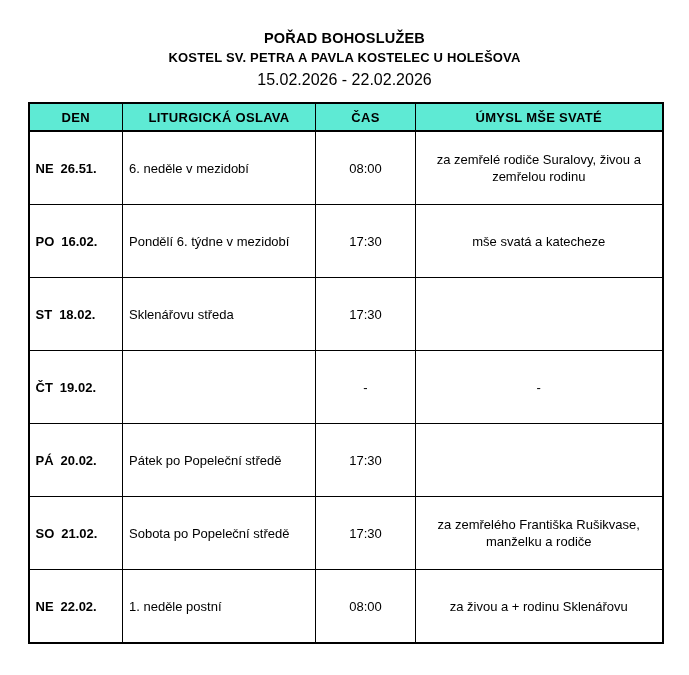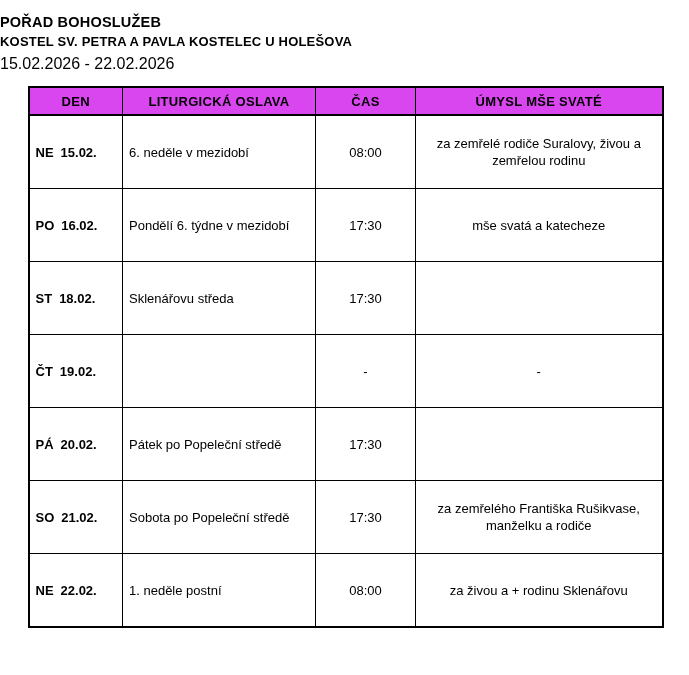--- a/index.html
+++ b/index.html
@@ -9,21 +9,22 @@
   }
   body {
     width: 689px;
     height: 675px;
     font-family: "Liberation Sans", sans-serif;
     color: #000000;
     position: relative;
     overflow: hidden;
   }
   .header {
-    padding-top: 12px;
+    text-align: center;
+    padding-top: 28px;
   }
   .header .line1 {
     font-size: 14.5px;
     font-weight: bold;
     letter-spacing: 0.2px;
     line-height: 20px;
   }
   .header .line2 {
     font-size: 13px;
     font-weight: bold;
@@ -44,21 +45,21 @@
     border-collapse: collapse;
     width: 634px;
     table-layout: fixed;
     border: 2px solid #000;
   }
   table.schedule th, table.schedule td {
     border: 1px solid #000;
     vertical-align: middle;
   }
   table.schedule thead th {
-    background: #d946ef;
+    background: #5eead4;
     font-size: 13px;
     font-weight: bold;
     height: 22px;
     padding: 2px 3px;
     text-align: center;
     letter-spacing: 0.3px;
     border-bottom: 2px solid #000;
   }
   col.c-den { width: 94px; }
   col.c-osl { width: 193px; }
@@ -110,21 +111,21 @@
     <thead>
       <tr>
         <th>DEN</th>
         <th>LITURGICKÁ OSLAVA</th>
         <th>ČAS</th>
         <th>ÚMYSL MŠE SVATÉ</th>
       </tr>
     </thead>
     <tbody>
       <tr>
-        <td class="den"><span>NE</span><span class="daynum">15.02.</span></td>
+        <td class="den"><span>NE</span><span class="daynum">26.51.</span></td>
         <td class="oslava">6. neděle v mezidobí</td>
         <td class="cas">08:00</td>
         <td class="umysl">za zemřelé rodiče Suralovy, živou a zemřelou rodinu</td>
       </tr>
       <tr>
         <td class="den"><span>PO</span><span class="daynum">16.02.</span></td>
         <td class="oslava">Pondělí 6. týdne v mezidobí</td>
         <td class="cas">17:30</td>
         <td class="umysl">mše svatá a katecheze</td>
       </tr>

